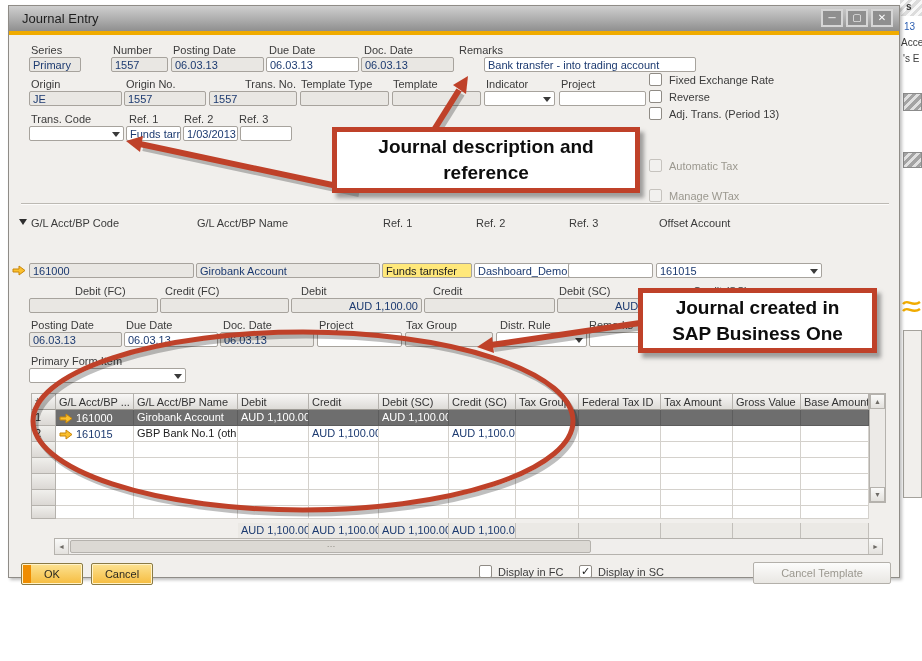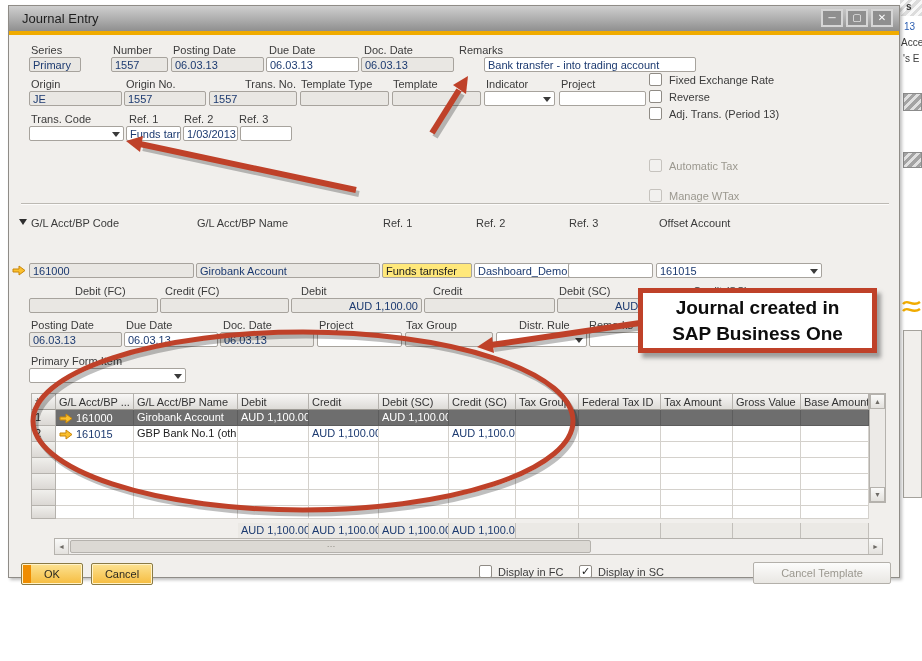--- a/index.html
+++ b/index.html
@@ -219,21 +219,21 @@
       <div class="fld ro num" style="left:282px;top:263px;width:131px;">AUD 1,100.00</div>
       <div class="fld ro" style="left:415px;top:263px;width:131px;"></div>
       <div class="fld ro num" style="left:548px;top:263px;width:131px;">AUD 1,100.00</div>
       <div class="fld ro" style="left:681px;top:263px;width:132px;"></div>
 
       <div class="lbl" style="left:22px;top:284px;">Posting Date</div>
       <div class="lbl" style="left:117px;top:284px;">Due Date</div>
       <div class="lbl" style="left:214px;top:284px;">Doc. Date</div>
       <div class="lbl" style="left:310px;top:284px;">Project</div>
       <div class="lbl" style="left:397px;top:284px;">Tax Group</div>
-      <div class="lbl" style="left:510px;top:284px;text-align:center;">Distr. Rule</div>
+      <div class="lbl" style="left:491px;top:284px;text-align:center;">Distr. Rule</div>
       <div class="lbl" style="left:580px;top:284px;">Remarks</div>
 
       <div class="fld ro" style="left:20px;top:297px;width:93px;">06.03.13</div>
       <div class="fld" style="left:115px;top:297px;width:94px;">06.03.13</div>
       <div class="fld ro" style="left:211px;top:297px;width:94px;">06.03.13</div>
       <div class="fld" style="left:308px;top:297px;width:85px;"></div>
       <div class="fld ro" style="left:396px;top:297px;width:88px;"></div>
       <div class="fld" style="left:487px;top:297px;width:91px;">
           <span class="dd"></span>
         </div>
@@ -434,15 +434,16 @@
     <g style="stroke:var(--annotation-red,#bf4129);fill:var(--annotation-red,#bf4129);">
       <ellipse cx="303" cy="421" rx="270" ry="89" fill="none" stroke-width="5"></ellipse>
       <line x1="432" y1="133" x2="459" y2="90" stroke-width="6"></line>
       <polygon points="468,76 466,94 453,85" stroke="none"></polygon>
       <line x1="356" y1="190" x2="140" y2="144" stroke-width="6"></line>
       <polygon points="126,141 143,136 140,152" stroke="none"></polygon>
       <line x1="640" y1="323" x2="491" y2="345" stroke-width="6"></line>
       <polygon points="477,347 492,337 494,353" stroke="none"></polygon>
     </g>
   </svg>
+  <div class="note note1">Journal description and reference</div>
   <div class="note note2">Journal created in SAP Business One</div>
 
 </div>
 
 </body></html>

